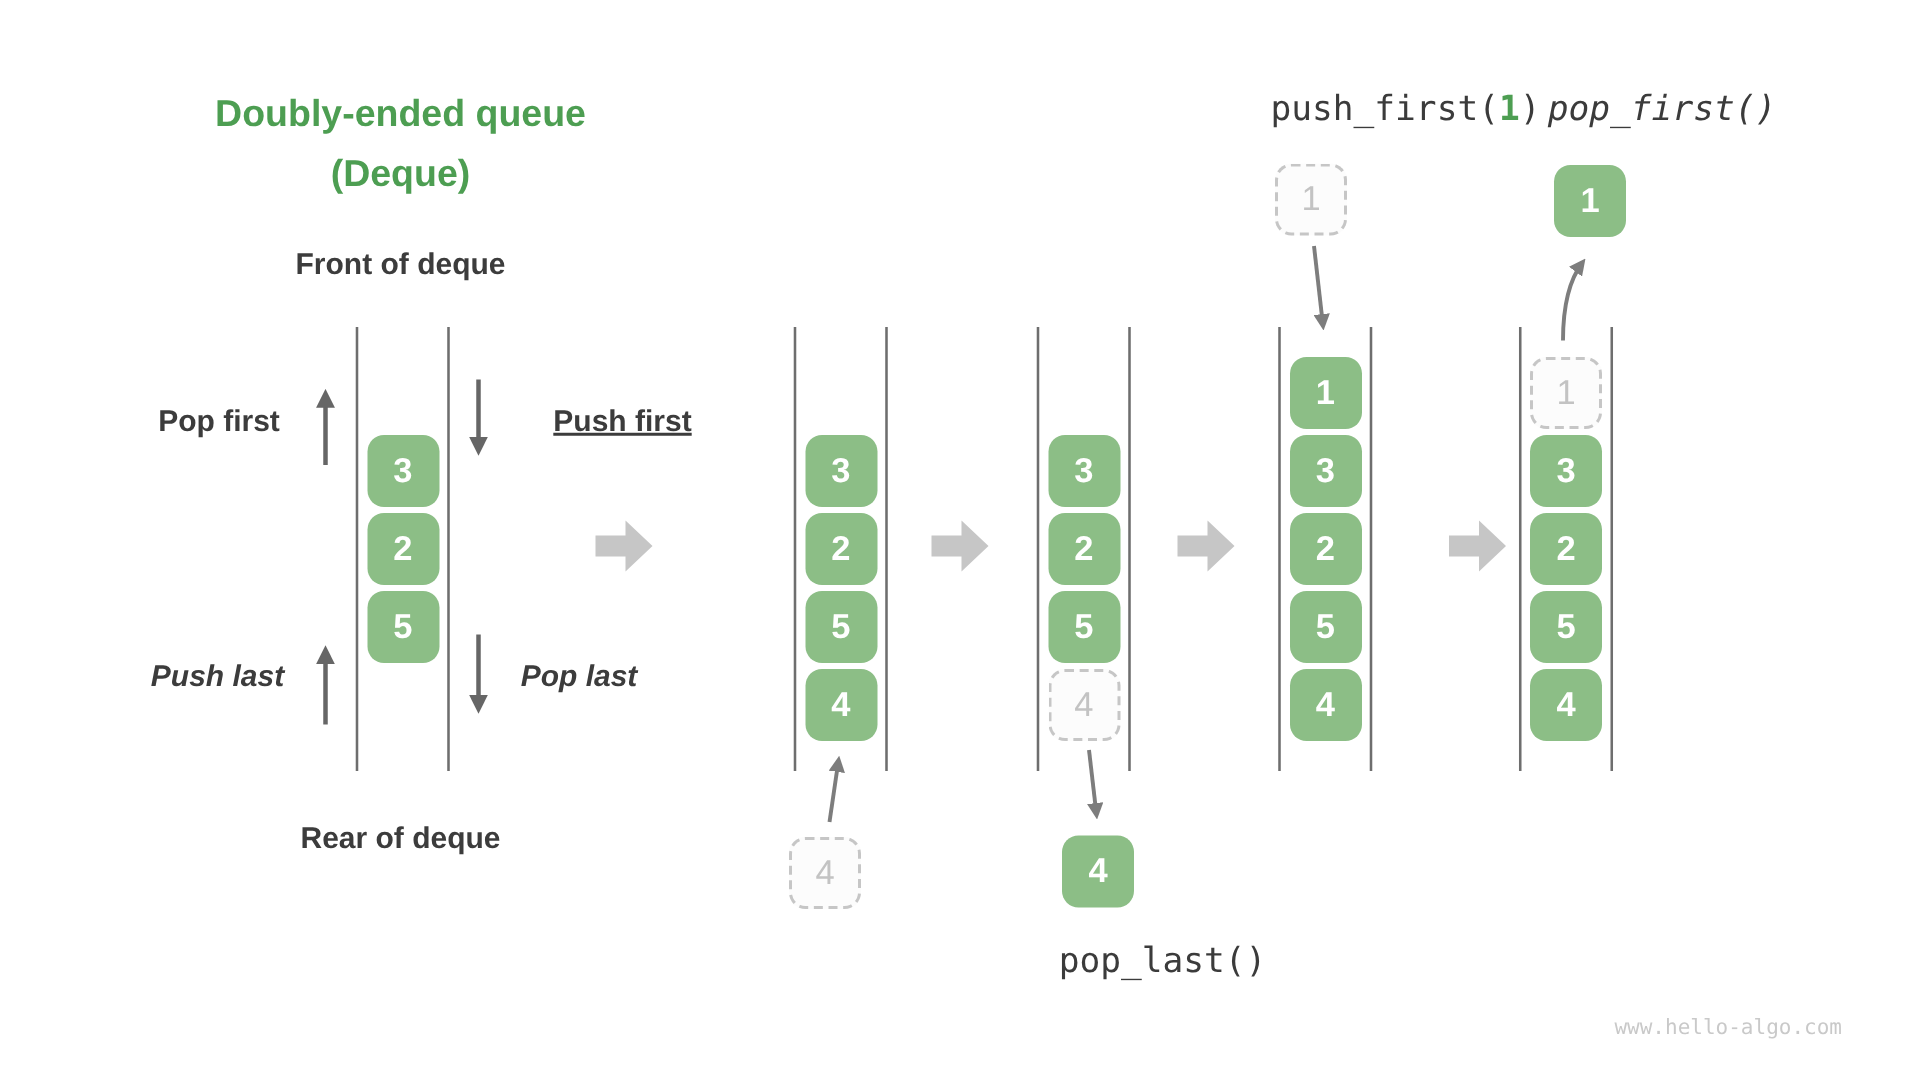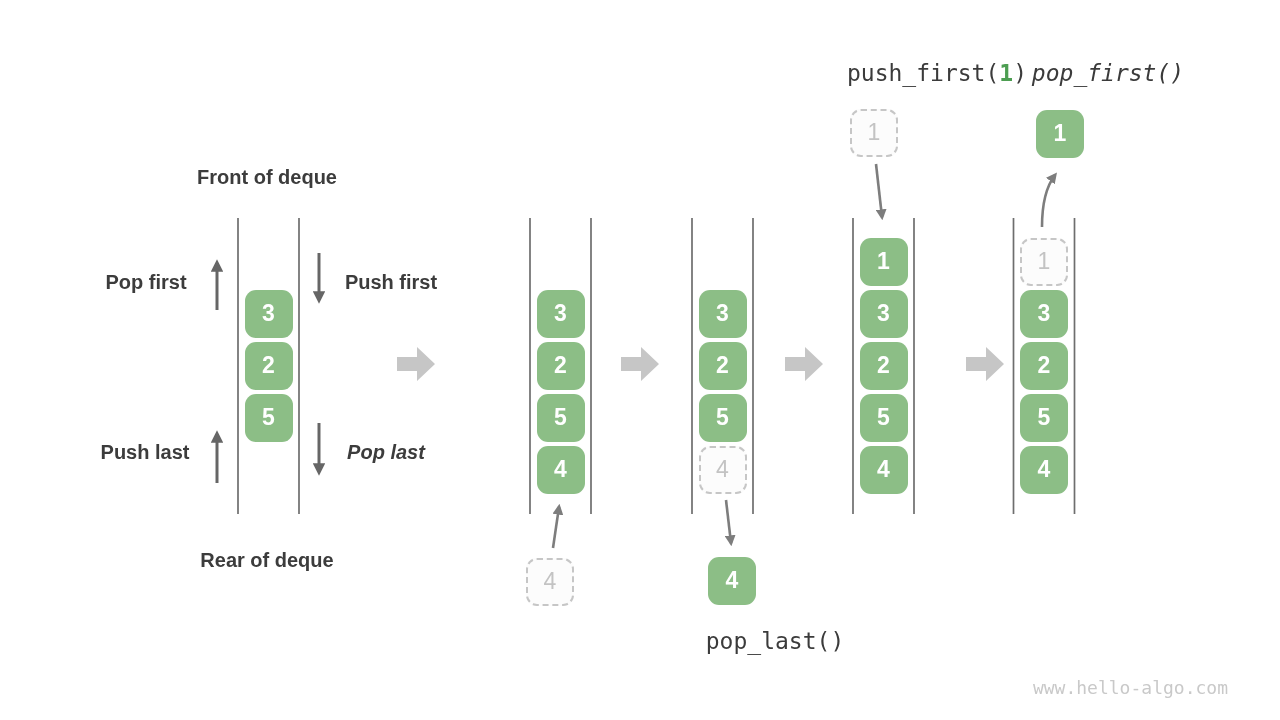--- a/index.html
+++ b/index.html
@@ -30,21 +30,21 @@
     position:absolute;width:48px;height:48px;box-sizing:border-box;
     border-radius:11px;text-align:center;line-height:46px;
     font-size:23px;font-weight:bold;
   }
   .cell.solid{background:#8cbe86;color:#ffffff;}
   .cell.ghost{
     background:#fcfcfc;border:2px dashed #c6c6c6;color:#c3c3c3;font-weight:normal;line-height:43px;
   }
   .watermark{
     position:absolute;right:52px;top:677px;
-    font-family:"DejaVu Sans Mono",monospace;font-size:18px;color:#c9c9c9;white-space:nowrap;
+    font-family:"DejaVu Sans Mono",monospace;font-size:14px;color:#c9c9c9;white-space:nowrap;
   }
 </style>
 </head>
 <body>
 
 <div id="stage">
 
   <svg id="overlay" viewBox="0 0 1280 720" xmlns="http://www.w3.org/2000/svg">
     <defs>
       <marker id="ah-dark" viewBox="0 0 10 10" refX="7" refY="5" markerWidth="4.2" markerHeight="4.2" orient="auto-start-reverse">
@@ -74,26 +74,30 @@
       <line x1="530" x2="530" y1="218" y2="514" class="qline"></line>
       <line x1="591" x2="591" y1="218" y2="514" class="qline"></line>
       <line x1="692" x2="692" y1="218" y2="514" class="qline"></line>
       <line x1="753" x2="753" y1="218" y2="514" class="qline"></line>
       <line x1="853" x2="853" y1="218" y2="514" class="qline"></line>
       <line x1="914" x2="914" y1="218" y2="514" class="qline"></line>
       <line x1="1013.5" x2="1013.5" y1="218" y2="514" class="qline"></line>
       <line x1="1074.5" x2="1074.5" y1="218" y2="514" class="qline"></line>
     </svg>
 
+  <div class="title">
+    <div>Doubly-ended queue</div>
+    <div>(Deque)</div>
+  </div>
 
   <div class="hlabel" style="left:267px;top:177px;">Front of deque</div>
   <div class="hlabel" style="left:267px;top:560px;">Rear of deque</div>
   <div class="hlabel" style="left:146px;top:282px;">Pop first</div>
-  <div class="hlabel" style="left:391px;top:282px;">Push first</div>
-  <div class="hlabel" style="left:145px;top:452px;">Push last</div>
+  <div class="hlabel" style="left:415px;top:282px;text-decoration:underline;">Push first</div>
+  <div class="hlabel" style="left:145px;top:452px;font-style:italic;">Push last</div>
   <div class="hlabel" style="left:386px;top:452px;font-style:italic;">Pop last</div>
 
   <div class="code-label" style="left:917px;top:73px;margin-left:20px;"><span>push_first(</span><span class="arg">1</span><span>)</span></div>
   <div class="code-label" style="left:1108px;top:73px;font-style:italic;"><span>pop_first()</span><span class="arg"></span><span></span></div>
   <div class="code-label" style="left:775px;top:641px;"><span>pop_last()</span><span class="arg"></span><span></span></div>
 
   <div class="watermark">www.hello-algo.com</div>
 
 <div class="cell solid" style="left: 244.5px; top: 290px;">3</div>
     <div class="cell solid" style="left: 244.5px; top: 342px;">2</div>

